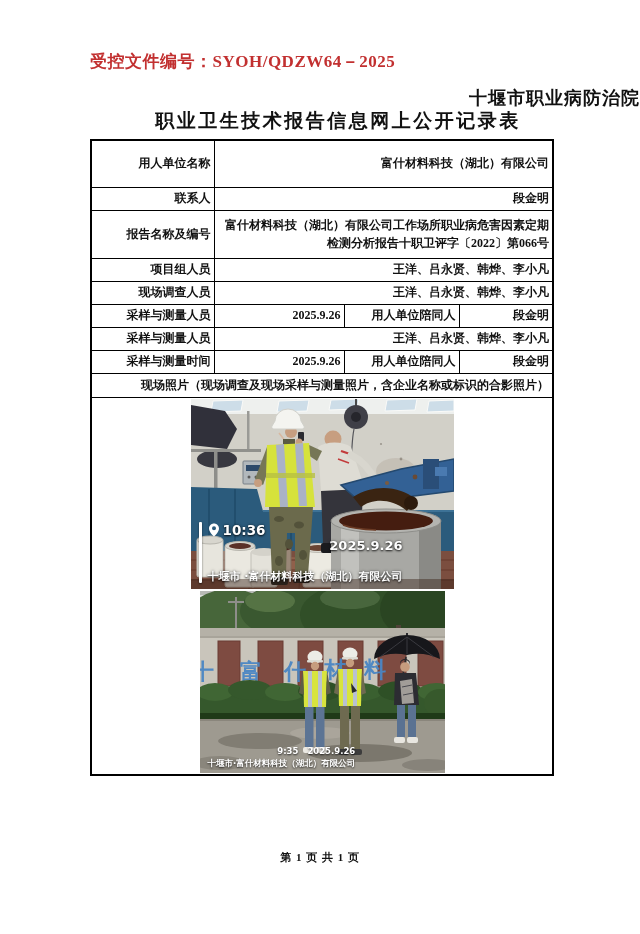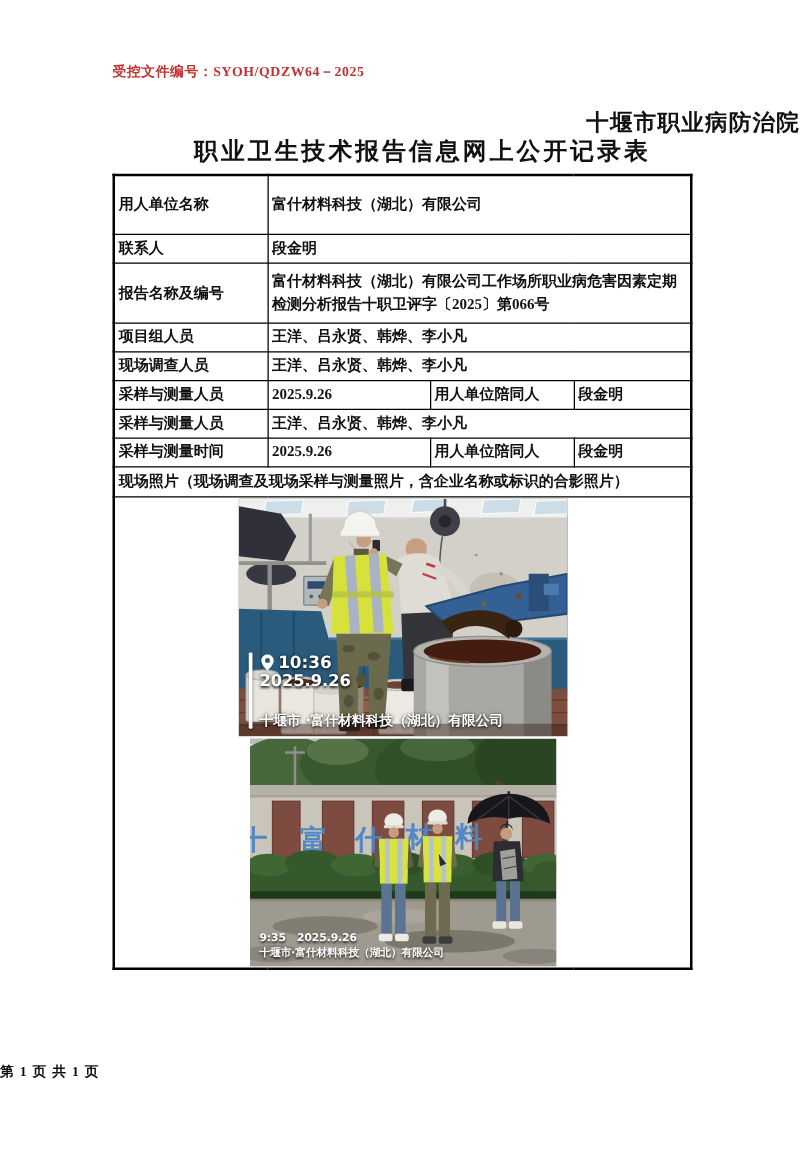--- a/index.html
+++ b/index.html
@@ -2,36 +2,36 @@
 <html><head>
 <meta charset="utf-8">
 <style>
   html,body{margin:0;padding:0;background:#ffffff;}
   .page{
     position:relative;width:640px;height:934px;background:#ffffff;overflow:hidden;
     font-family:"Liberation Serif","DejaVu Serif",serif;color:#111;
   }
   .control-number{
     position:absolute;left:90px;top:50px;
-    font-size:11px;font-weight:700;color:#c23030;letter-spacing:.5px;
+    font-size:17px;font-weight:700;color:#c23030;letter-spacing:.5px;
   }
   .title1{
     position:absolute;left:0;top:86px;width:100%;text-align:right;
     font-size:18px;font-weight:700;letter-spacing:1px;
   }
   .title2{
     position:absolute;left:0;top:108px;width:100%;text-align:center;
     font-size:19px;font-weight:700;letter-spacing:2.5px;padding-left:18px;
   }
   table.record{
     position:absolute;left:90px;top:139px;width:462px;
     border-collapse:collapse;table-layout:fixed;border:2px solid #000;
   }
   table.record td{
-    border:1px solid #000;text-align:left;vertical-align:middle;
+    border:1px solid #000;text-align:right;vertical-align:middle;
     font-size:12px;font-weight:600;padding:1px 3px;line-height:1.45;
   }
   tr.r1 td{height:44px;}
   tr.r2 td{height:20px;}
   tr.r4 td{height:45px;}
   td.report-val{font-size:11px;line-height:1.8;padding:1px 2px;}
   tr.r10 td{height:21px;}
   td.photo-cell{padding:10px 0 32px 0;}
   .photo-stack{display:flex;flex-direction:column;align-items:center;gap:2px;}
   .photo{position:relative;overflow:hidden;background:#737373;}
@@ -53,21 +53,21 @@
   .wm-loc1{font-size:11px;font-weight:700;margin-top:16px;white-space:nowrap;}
   .wm2{
     position:absolute;left:8px;bottom:4px;
     font-family:"DejaVu Sans","Liberation Sans",sans-serif;color:#fff;
     text-shadow:0 1px 2px rgba(0,0,0,.8);line-height:1.35;
   }
   .wm2-line1{font-size:8.5px;font-weight:700;}
   .wm2-line1 .sp{display:inline-block;width:9px;}
   .wm2-line2{font-size:8.5px;font-weight:700;white-space:nowrap;}
   .footer{
-    position:absolute;left:0;top:850px;width:100%;
+    position:absolute;left:0;top:850px;width:100%;text-align:center;
     font-size:11px;font-weight:600;letter-spacing:1px;
   }
 </style>
 </head>
 <body>
 
 <div class="page">
 
   <div class="control-number" style="color: rgb(194, 48, 48);">受控文件编号：SYOH/QDZW64－2025</div>
 
@@ -85,21 +85,21 @@
         <tr class="r1">
       <td>用人单位名称</td>
       <td colspan="3">富什材料科技（湖北）有限公司</td>
     </tr>
     <tr class="r2">
       <td>联系人</td>
       <td colspan="3">段金明</td>
     </tr>
     <tr class="r4">
       <td>报告名称及编号</td>
-      <td colspan="3" class="report-val">富什材料科技（湖北）有限公司工作场所职业病危害因素定期检测分析报告十职卫评字〔2025〕第066号</td>
+      <td colspan="3" class="report-val">富什材料科技（湖北）有限公司工作场所职业病危害因素定期检测分析报告十职卫评字〔2022〕第066号</td>
     </tr>
     <tr class="r2">
       <td>项目组人员</td>
       <td colspan="3">王洋、吕永贤、韩烨、李小凡</td>
     </tr>
     <tr class="r2">
       <td>现场调查人员</td>
       <td colspan="3">王洋、吕永贤、韩烨、李小凡</td>
     </tr>
     <tr class="r2">

